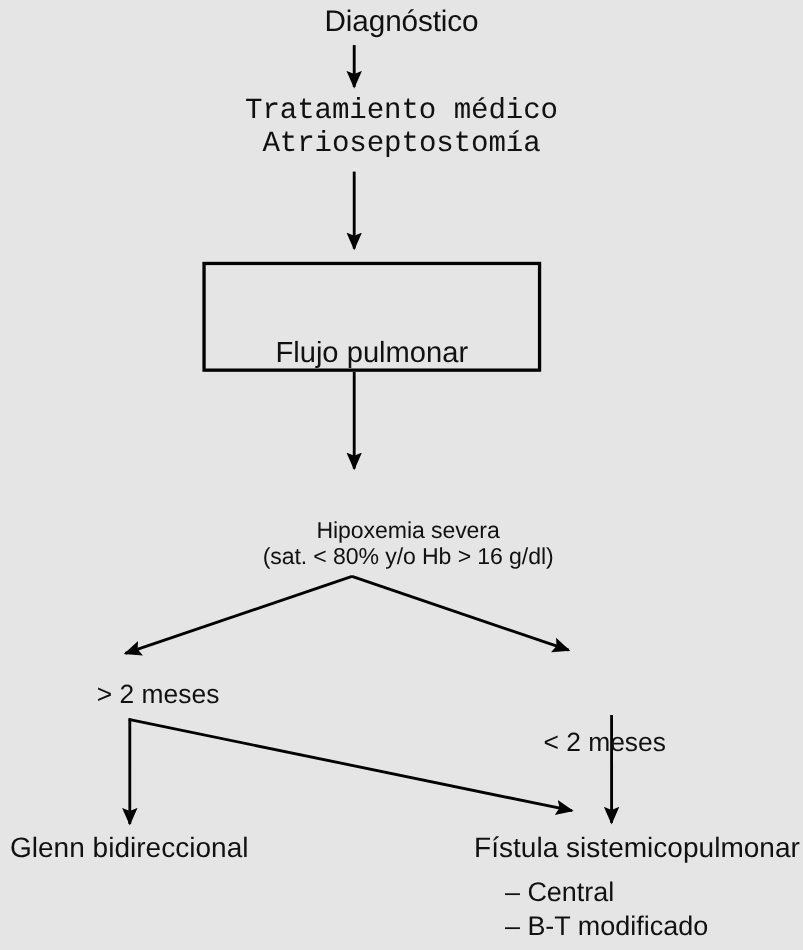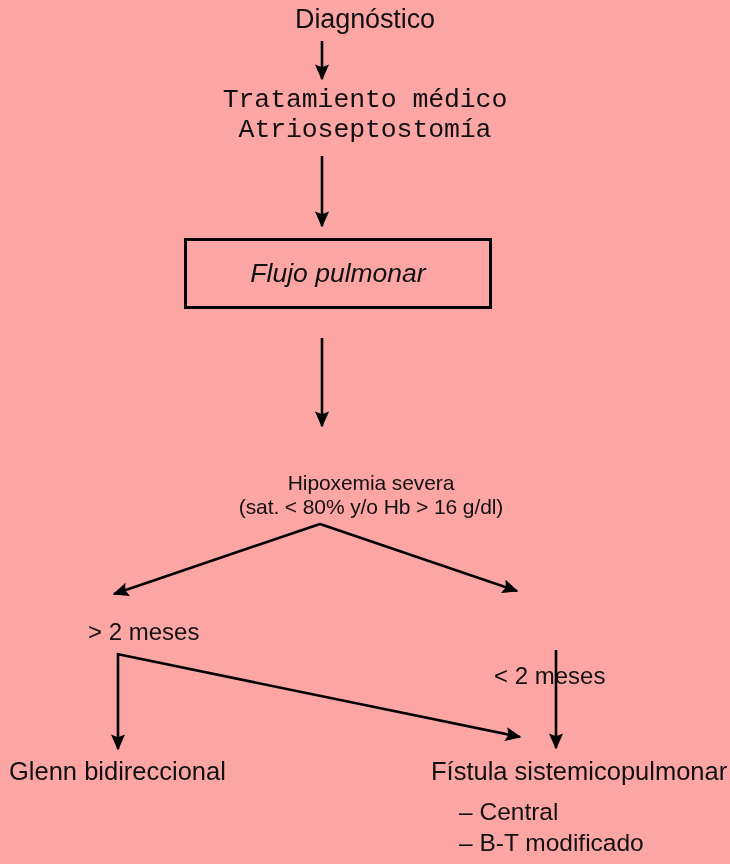--- a/index.html
+++ b/index.html
@@ -9,21 +9,21 @@
     background: #ffffff;
   }
   body {
     font-family: "Liberation Sans", sans-serif;
     color: #000000;
   }
   #canvas {
     position: relative;
     width: 730px;
     height: 864px;
-    background: #fca5a5;
+    background: #e5e5e5;
     overflow: hidden;
   }
   .node-text {
     position: absolute;
     text-align: center;
     color: #111111;
     line-height: 1.14;
     white-space: nowrap;
     letter-spacing: -0.1px;
   }
@@ -42,27 +42,26 @@
     font-size: 21px;
     margin-top: 27px;
   }
   .t-hipoxemia .l2 { display: block; }
 
   .flow-box {
     position: absolute;
     left: 184px;
     top: 238px;
     width: 308px;
-    height: 71px;
+    height: 100px;
     border: 3px solid #000000;
     box-sizing: border-box;
     display: flex;
-    align-items: center;
+    align-items: flex-end;
     justify-content: center;
-    font-style: italic;
   }
   .flow-box .box-label {
     font-size: 26.5px;
     text-align: center;
     line-height: 1.14;
     color: #111111;
     white-space: nowrap;
   }
   .flow-box .box-label .l2 { display: block; }
 

